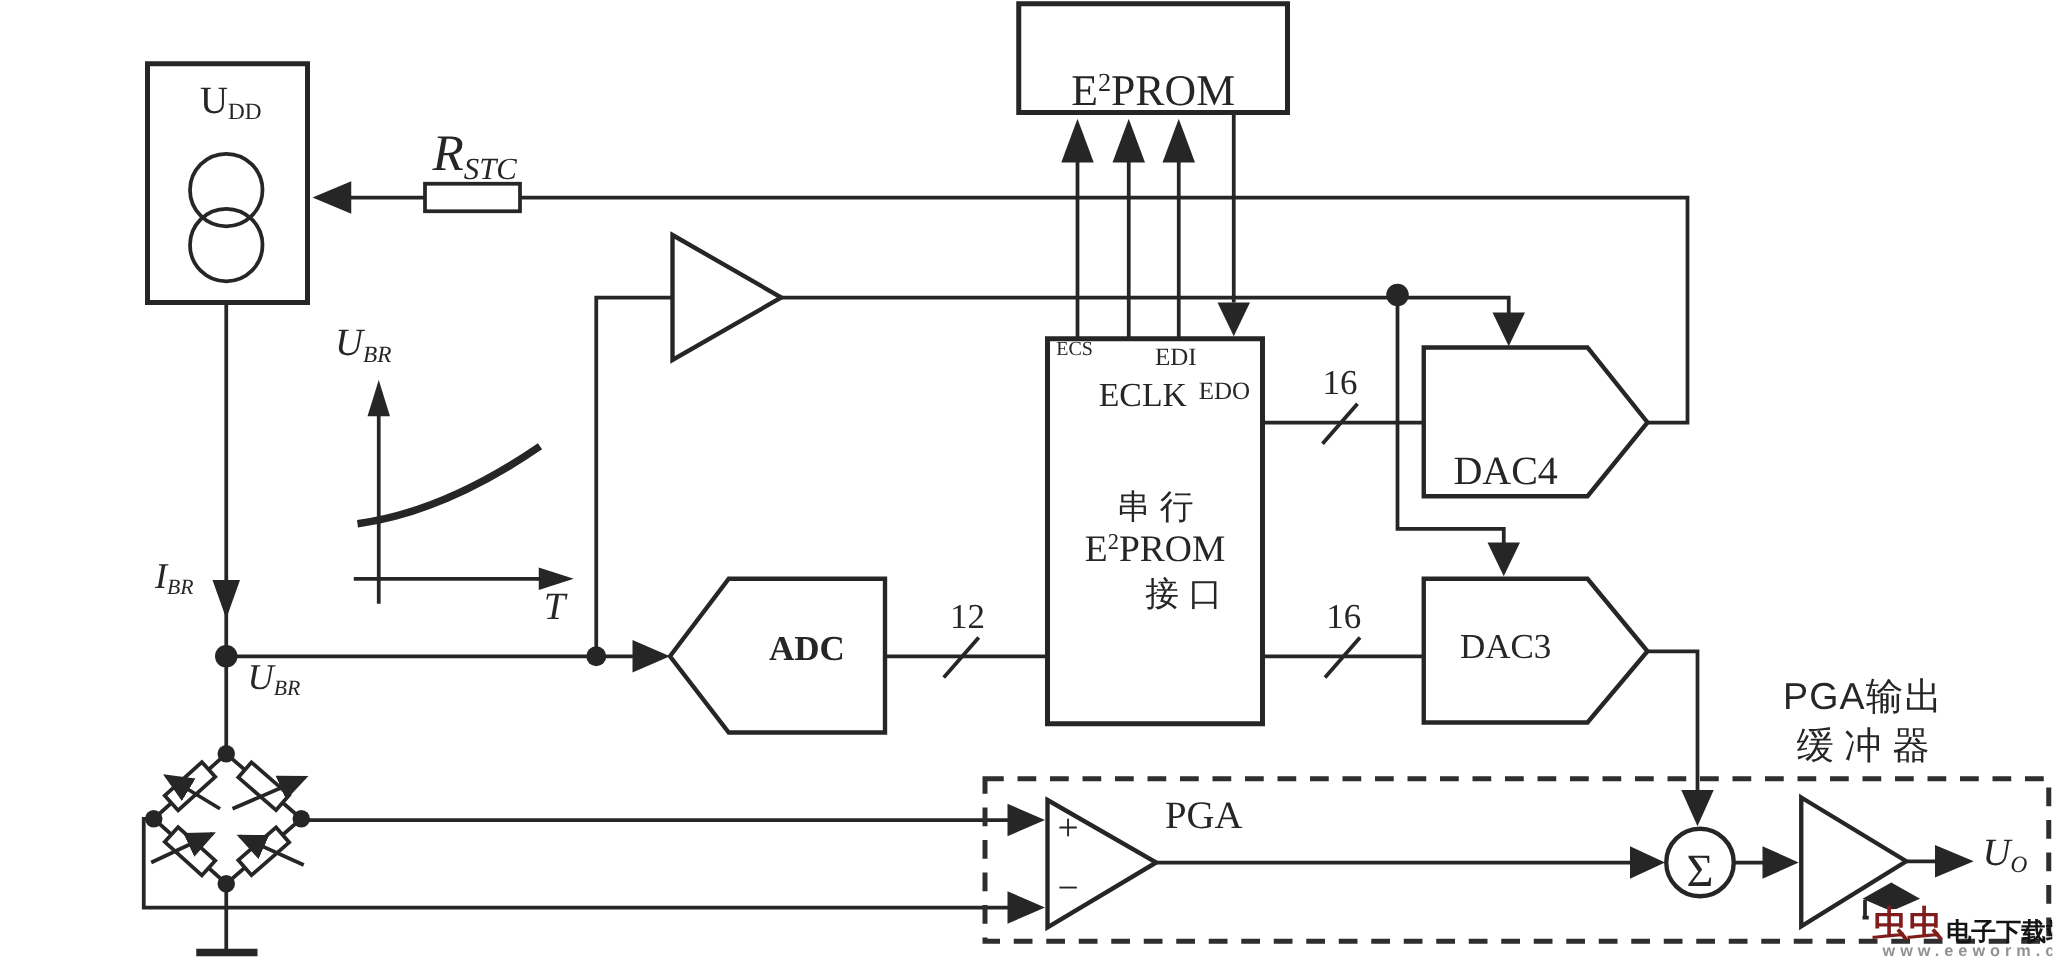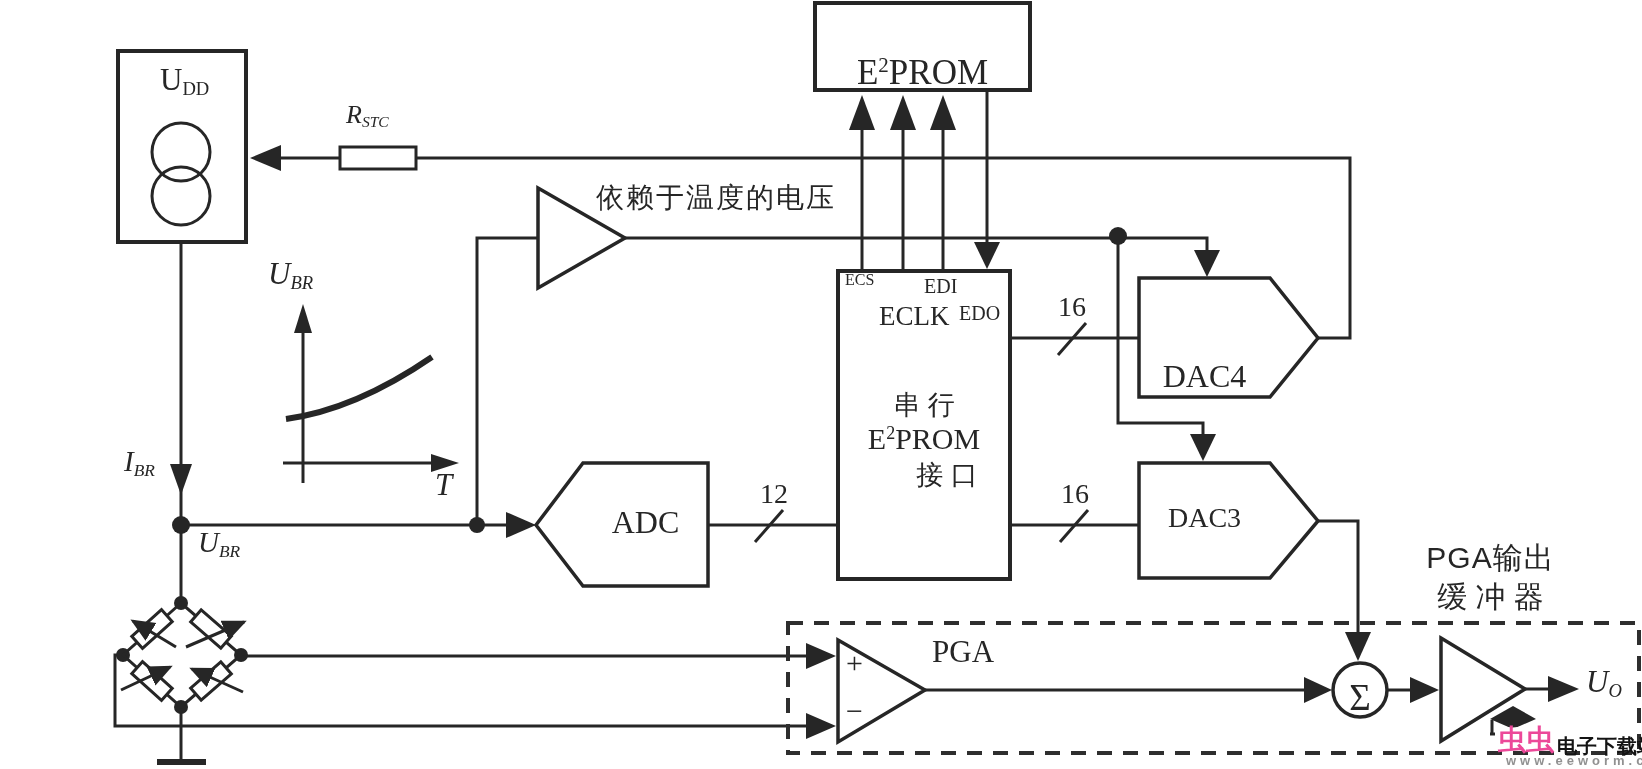--- a/index.html
+++ b/index.html
@@ -161,52 +161,51 @@
     <g>
       <polygon points="1490,719 1513,706 1536,719 1513,729" fill="#262626"></polygon>
       <path d="M1496,724 Q1513,734 1532,723" stroke="#fff" stroke-width="2.5" fill="none"></path>
       <path d="M1492,720 L1492,734" stroke="#262626" stroke-width="3" fill="none"></path>
       <path d="M1490,734 L1495,734" stroke="#262626" stroke-width="3" fill="none"></path>
     </g>
   </svg>
 
   <div class="lbl" style="left:160px;top:64px;font-size:31px;"><span>U</span><span class="sub">DD</span></div>
 
-  <div class="lbl it" style="left:346px;top:102px;font-size:26px;"><span>R</span><span class="sub">STC</span></div>
+  <div class="lbl it" style="left:346px;top:102px;font-size:41px;"><span>R</span><span class="sub">STC</span></div>
 
   <div class="lbl it" style="left:124px;top:447px;font-size:29px;"><span>I</span><span class="sub">BR</span></div>
 
   <div class="lbl it" style="left:198px;top:528px;font-size:29px;"><span>U</span><span class="sub">BR</span></div>
 
   <div class="lbl it" style="left:268px;top:258px;font-size:31px;"><span>U</span><span class="sub">BR</span></div>
 
   <div class="lbl it" style="left:435px;top:469px;font-size:31px;"><span>T</span></div>
 
-  <div class="lbl cjk" style="left:596px;top:184px;font-size:28px;letter-spacing:2px;"><span>依赖于温度的电压</span></div>
 
   <div class="lbl ctr" style="left:815px;top:3px;width:215px;height:87px;font-size:35px;">
     <span><span>E</span><span class="sup">2</span><span>PROM</span></span>
   </div>
 
   <div class="lbl" style="left:845px;top:272px;font-size:16px;"><span>ECS</span></div>
   <div class="lbl" style="left:924px;top:276px;font-size:20px;"><span>EDI</span></div>
   <div class="lbl" style="left:879px;top:303px;font-size:27px;"><span>ECLK</span></div>
   <div class="lbl" style="left:959px;top:303px;font-size:20px;"><span>EDO</span></div>
 
   <div class="lbl ctr cjk" style="left:838px;top:392px;width:172px;font-size:27px;">
       <span>串  行</span>
     </div>
   <div class="lbl ctr" style="left:838px;top:424px;width:172px;font-size:30px;">
     <span><span>E</span><span class="sup">2</span><span>PROM</span></span>
   </div>
   <div class="lbl ctr cjk" style="left:861px;top:462px;width:172px;font-size:27px;">
       <span>接  口</span>
     </div>
 
-  <div class="lbl ctr" style="left:583px;top:506px;width:125px;font-size:32px;">
+  <div class="lbl ctr" style="left:583px;top:506px;width:125px;font-size:28px;font-weight:bold;">
       <span>ADC</span>
     </div>
 
   <div class="lbl ctr" style="left:1139px;top:321px;width:131px;font-size:32px;margin-top:39px;">
       <span>DAC4</span>
     </div>
 
   <div class="lbl ctr" style="left:1139px;top:504px;width:131px;font-size:28px;">
       <span>DAC3</span>
     </div>
@@ -231,17 +230,17 @@
 
   <div class="lbl it" style="left:1586px;top:666px;font-size:31px;"><span>U</span><span class="sub">O</span></div>
 
   <div class="lbl ctr cjk" style="left:1418px;top:543px;width:145px;font-size:30px;letter-spacing:1px;">
       <span>PGA输出</span>
     </div>
   <div class="lbl ctr cjk" style="left:1418px;top:582px;width:145px;font-size:30px;">
       <span>缓 冲 器</span>
     </div>
 
-  <div class="lbl cjk wm-brand" style="left:1498px;top:726px;font-size:28px;color:#ec4899;font-family:Liberation Serif, serif;"><span>虫虫</span></div>
+  <div class="lbl cjk wm-brand" style="left:1498px;top:726px;font-size:28px;color:#7f1d1d;font-family:Liberation Serif, serif;"><span>虫虫</span></div>
   <div class="lbl cjk wm-site" style="left:1557px;top:736px;font-size:20px;color:#141414;"><span>电子下载站</span></div>
   <div class="lbl wm-url" style="left:1506px;top:754px;font-size:13px;color:#919191;font-family:'Liberation Sans','DejaVu Sans',sans-serif;"><span>www.eeworm.com</span></div>
 
 </div>
 
 </body></html>

